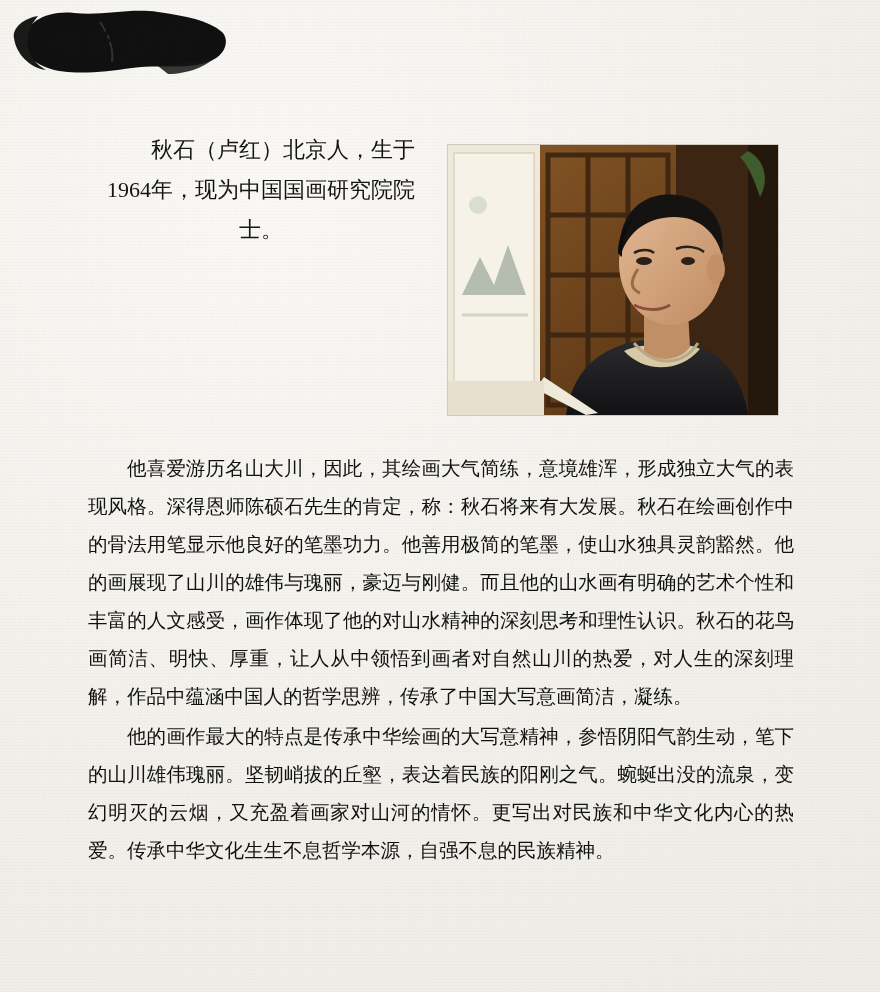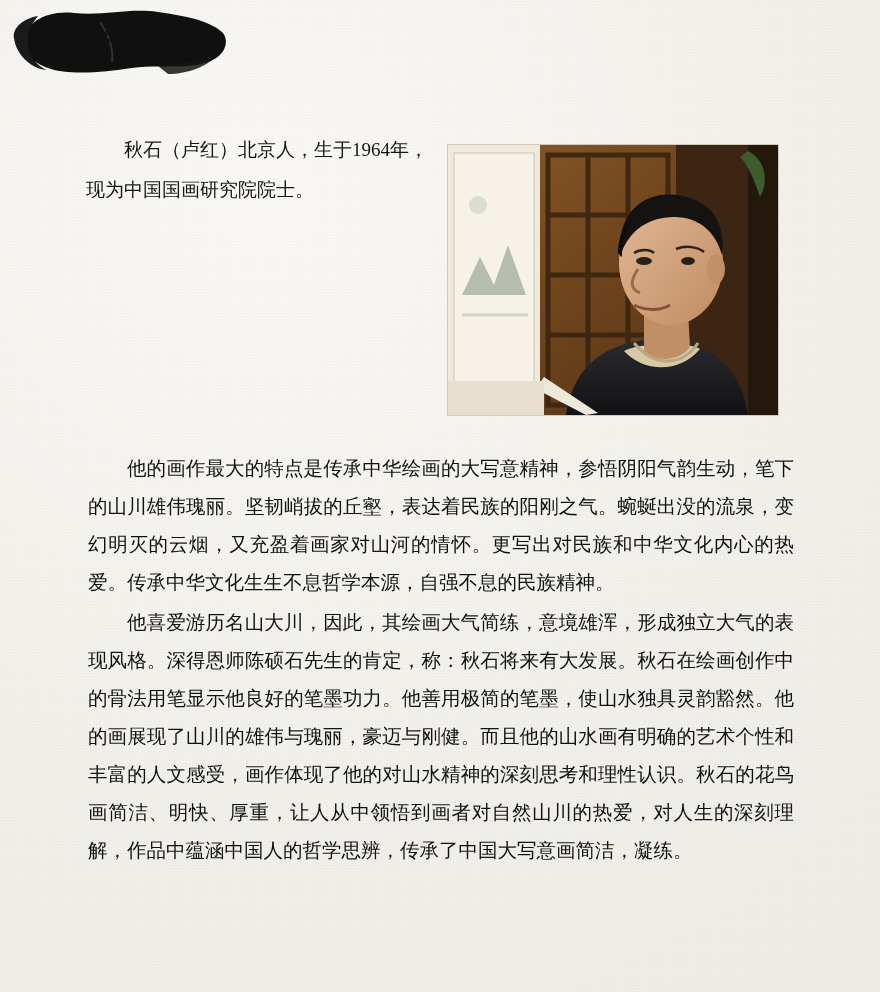--- a/index.html
+++ b/index.html
@@ -70,23 +70,24 @@
     overflow: hidden;
     background: #2a2a2a;
   }
   .photo svg { display:block; }
 
   .intro-text {
     position: absolute;
     left: 86px;
     top: 0;
     width: 350px;
-    font-size: 19px;
+    font-size: 22px;
     line-height: 40px;
     color: #141414;
+    text-align: center;
   }
   .intro-text p {
     margin: 0;
     text-indent: 2em;
   }
 
   
   .body-text {
     position: absolute;
     left: 88px;
@@ -194,15 +195,15 @@
       <rect x="0" y="236" width="96" height="34" fill="#e7e0d0"></rect>
     </svg>
   </div>
 
   <div class="intro-text">
     <p>秋石（卢红）北京人，生于1964年，现为中国国画研究院院士。</p>
   </div>
 </div>
 
 <div class="body-text">
+  <p>他喜爱游历名山大川，因此，其绘画大气简练，意境雄浑，形成独立大气的表现风格。深得恩师陈硕石先生的肯定，称：秋石将来有大发展。秋石在绘画创作中的骨法用笔显示他良好的笔墨功力。他善用极简的笔墨，使山水独具灵韵豁然。他的画展现了山川的雄伟与瑰丽，豪迈与刚健。而且他的山水画有明确的艺术个性和丰富的人文感受，画作体现了他的对山水精神的深刻思考和理性认识。秋石的花鸟画简洁、明快、厚重，让人从中领悟到画者对自然山川的热爱，对人生的深刻理解，作品中蕴涵中国人的哲学思辨，传承了中国大写意画简洁，凝练。</p>
   <p>他的画作最大的特点是传承中华绘画的大写意精神，参悟阴阳气韵生动，笔下的山川雄伟瑰丽。坚韧峭拔的丘壑，表达着民族的阳刚之气。蜿蜒出没的流泉，变幻明灭的云烟，又充盈着画家对山河的情怀。更写出对民族和中华文化内心的热爱。传承中华文化生生不息哲学本源，自强不息的民族精神。</p>
-  <p>他喜爱游历名山大川，因此，其绘画大气简练，意境雄浑，形成独立大气的表现风格。深得恩师陈硕石先生的肯定，称：秋石将来有大发展。秋石在绘画创作中的骨法用笔显示他良好的笔墨功力。他善用极简的笔墨，使山水独具灵韵豁然。他的画展现了山川的雄伟与瑰丽，豪迈与刚健。而且他的山水画有明确的艺术个性和丰富的人文感受，画作体现了他的对山水精神的深刻思考和理性认识。秋石的花鸟画简洁、明快、厚重，让人从中领悟到画者对自然山川的热爱，对人生的深刻理解，作品中蕴涵中国人的哲学思辨，传承了中国大写意画简洁，凝练。</p>
 </div>
 
 </body></html>

